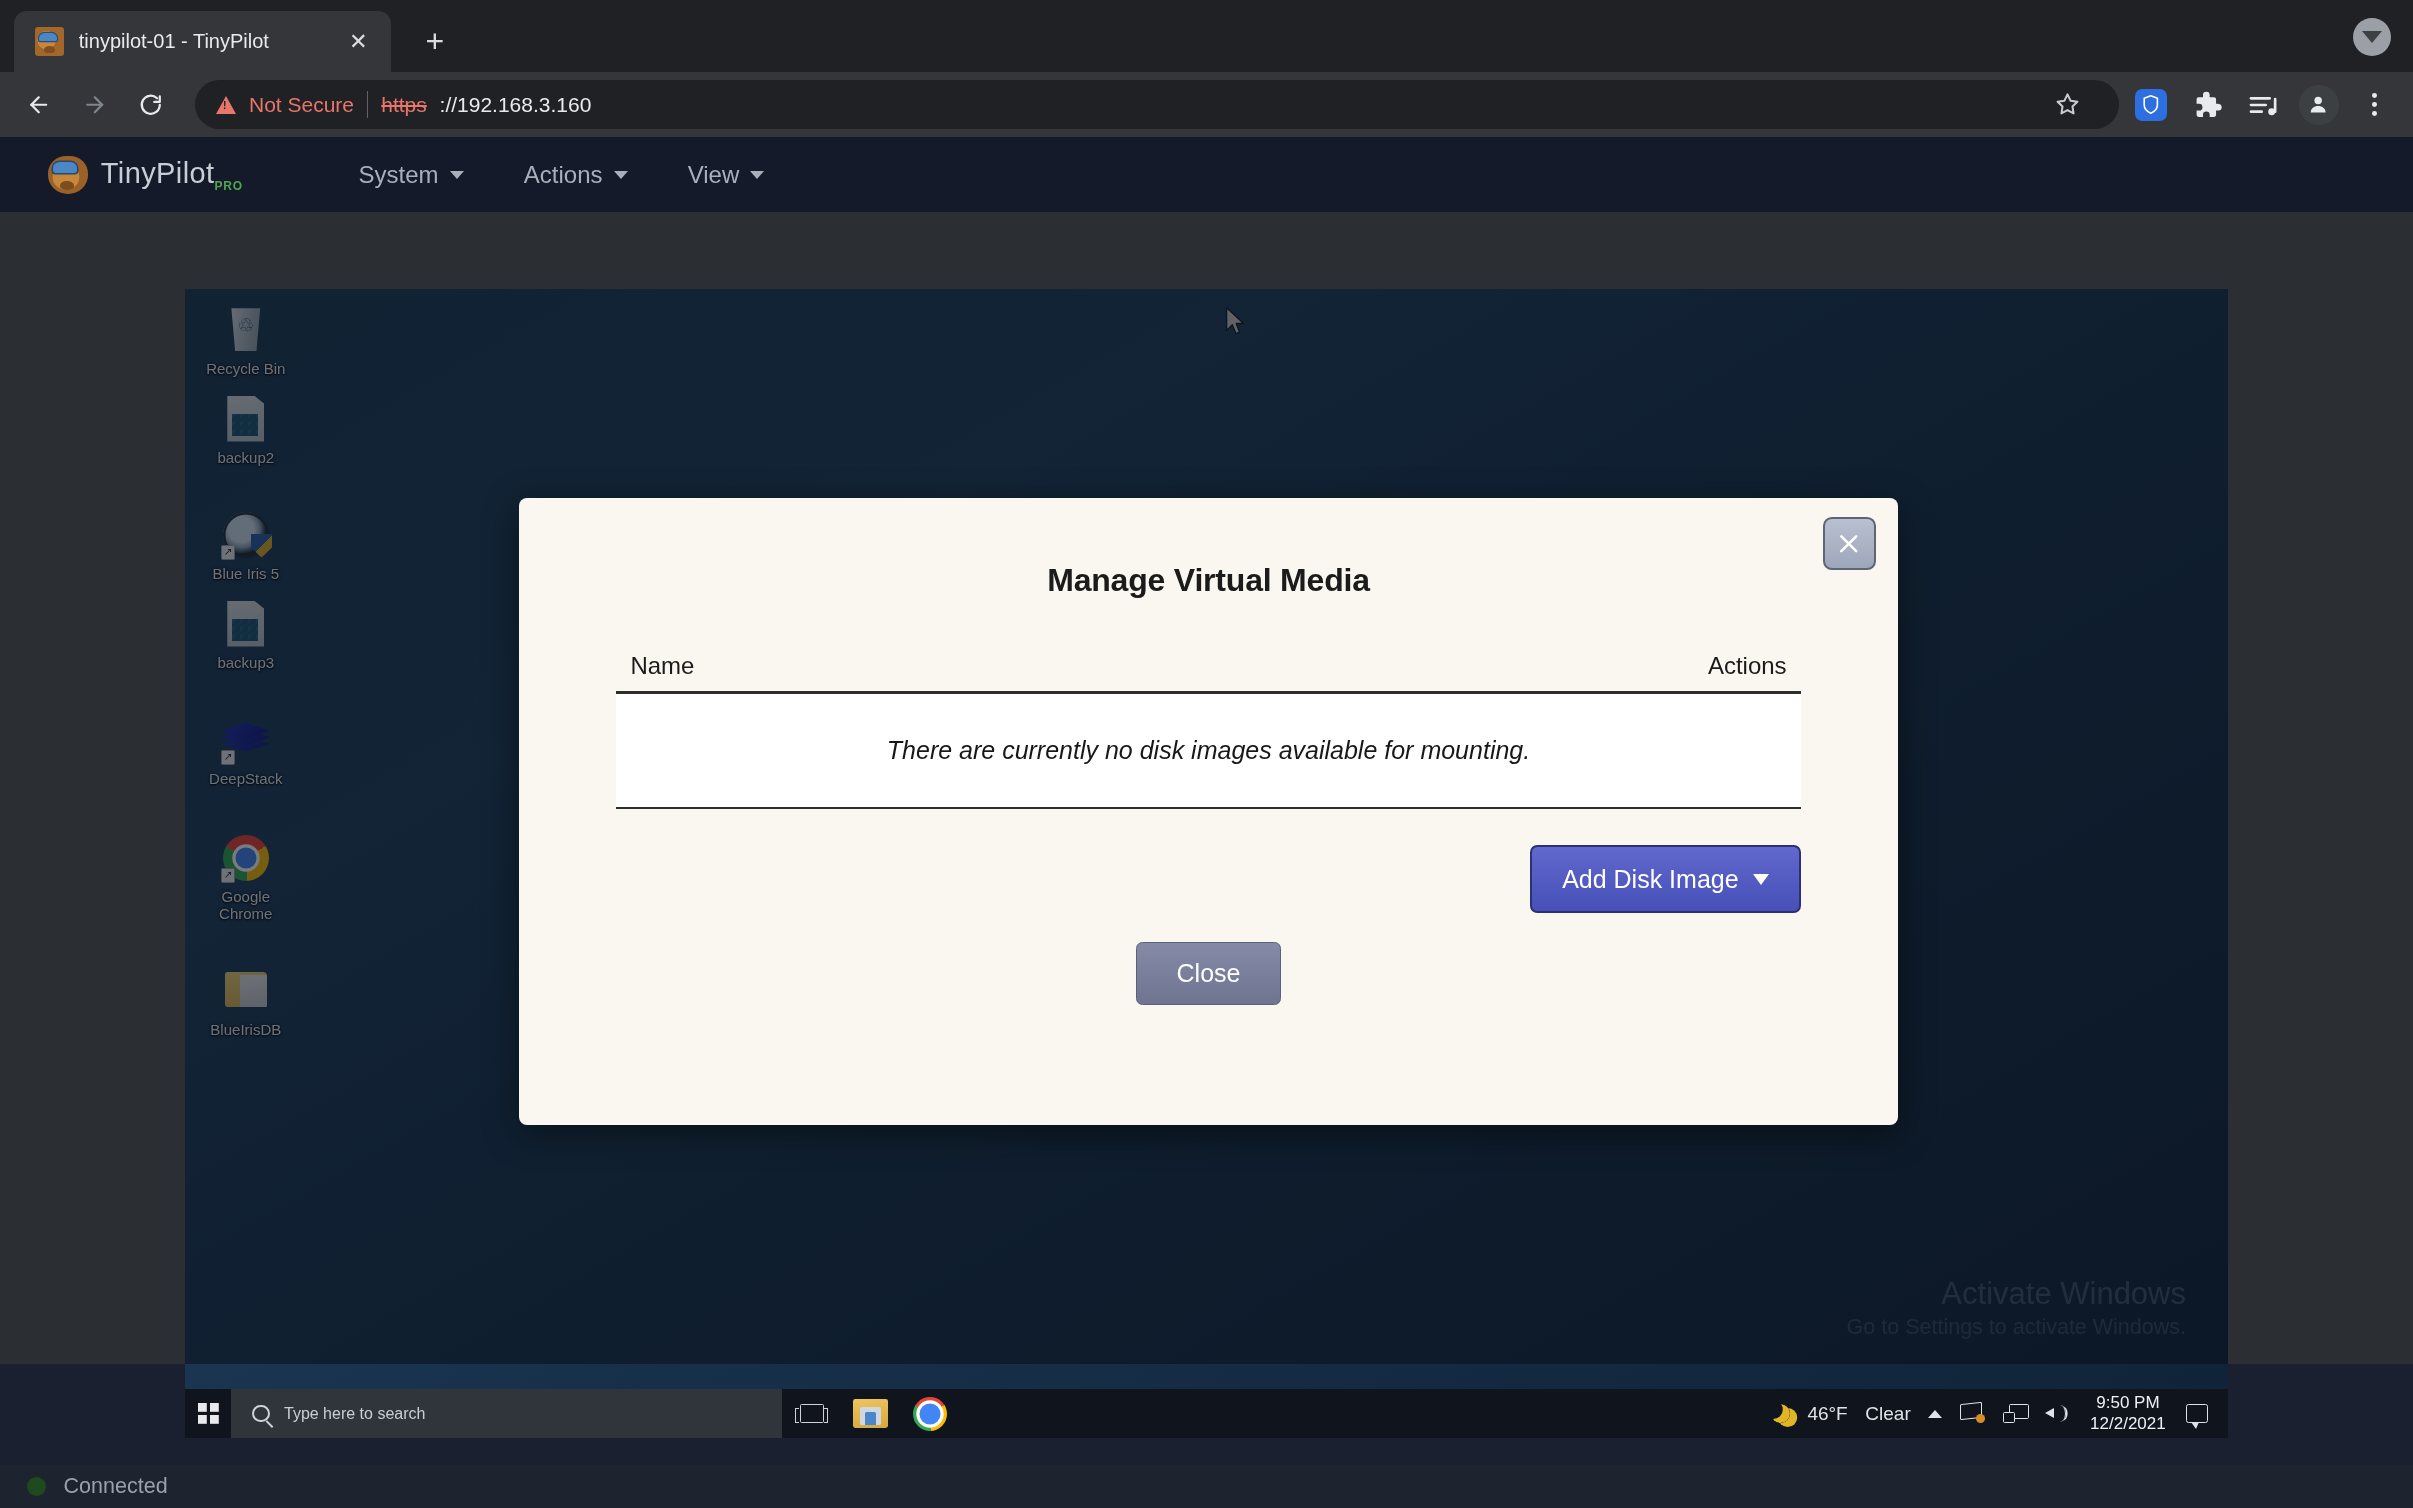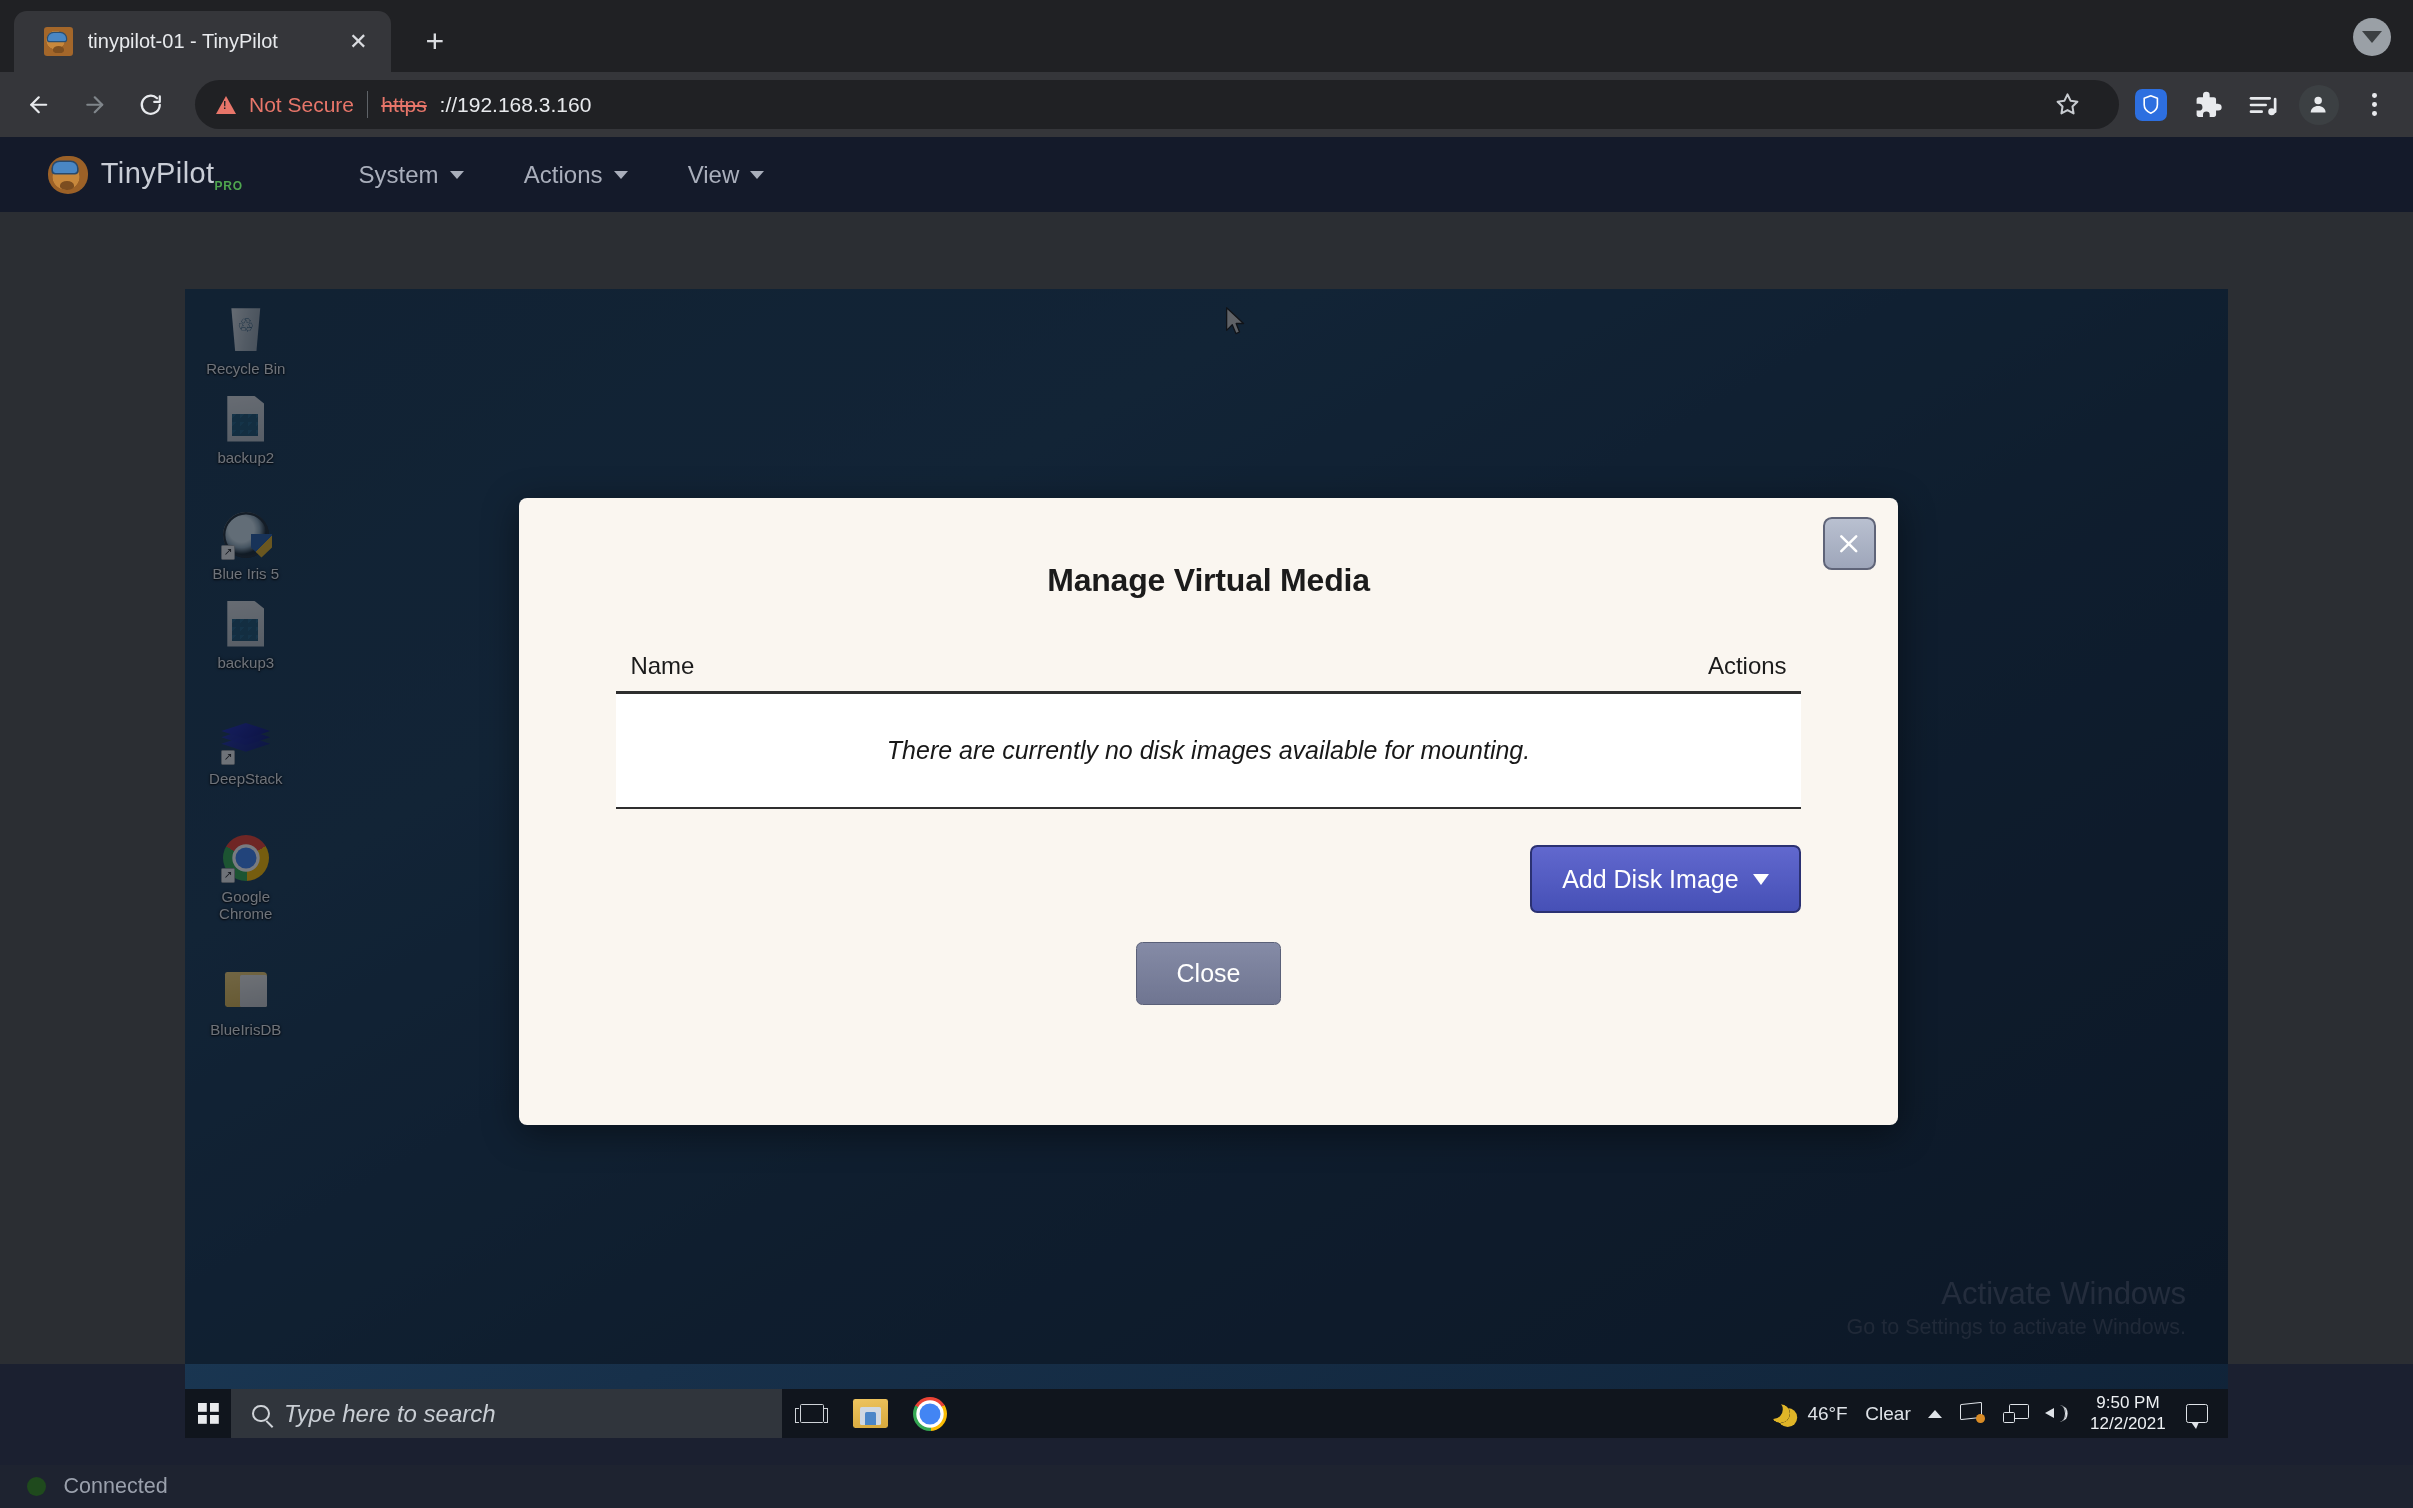--- a/index.html
+++ b/index.html
@@ -13,21 +13,21 @@
   
   .browser { width: 2413px; height: 1508px; position: relative; background: #202124; }
 
   .tabstrip {
     height: 72px; background: #202124; position: relative;
     display: flex; align-items: flex-end; padding-left: 14.4px;
   }
   .tab {
     width: 377px; height: 61px; background: #35363a;
     border-radius: 12.8px 12.8px 0 0;
-    display: flex; align-items: center; padding: 0 16px 0 30px;
+    display: flex; align-items: center; padding: 0 16px 0 21px;
     position: relative; gap: 14.4px;
   }
   .tab-favicon {
     width: 29px; height: 29px; border-radius: 3.2px;
     background: radial-gradient(circle at 40% 45%, #c8883c 0 38%, #a4672a 40% 100%);
     position: relative; flex-shrink: 0;
   }
   .tab-favicon::before {
     content:""; position:absolute; left:4px; top:5.6px; width:17.6px; height:8.8px;
     background:#4a87c4; border-radius: 5.6px 5.6px 1.6px 1.6px; box-shadow: 0 0 0 1.2px #2b4f72;
@@ -246,21 +246,21 @@
       linear-gradient(#e8eaed,#e8eaed) 12px 12px/8.8px 8.8px no-repeat;
   }
   .win-search {
     width:551px;height:49px;background:#30353c;display:flex;align-items:center;
     padding-left:21px;gap:14.4px;
   }
   .win-search .mag {
     width:17.6px;height:17.6px;border:2px solid #cfd3d8;border-radius:50%;position:relative;flex-shrink:0;
   }
   .win-search .mag::after{content:"";position:absolute;right:-6.4px;bottom:-4.8px;width:8.8px;height:2px;background:#cfd3d8;transform:rotate(45deg);}
-  .win-search span{ color:#c9ced4; font-size:24px;font-style:italic; }
+  .win-search span{ color:#c9ced4; font-size:16px; }
   .tb-task { width:59px;height:49px;display:flex;align-items:center;justify-content:center; }
   .taskview{ width:24px;height:19px;border:1.6px solid #cfd3d8; border-radius:1.6px; position:relative;}
   .taskview::after{content:"";position:absolute;left:-5.6px;top:3.2px;width:3.2px;height:12.8px;border:1.6px solid #cfd3d8;border-right:0;}
   .taskview::before{content:"";position:absolute;right:-5.6px;top:3.2px;width:3.2px;height:12.8px;border:1.6px solid #cfd3d8;border-left:0;}
   .tb-explorer{ width:35px;height:29px;background:linear-gradient(170deg,#eec45f,#d6a83c);border-radius:2.4px;position:relative;}
   .tb-explorer::after{content:"";position:absolute;left:7.2px;top:8px;width:21px;height:17.6px;background:#cfd8e2;border-radius:1.6px;}
   .tb-explorer::before{content:"";position:absolute;left:12px;top:12.8px;width:11.2px;height:12.8px;background:#4a86c8;border-radius:1.6px 1.6px 0 0;z-index:2;}
   .tray { margin-left:auto; display:flex; align-items:center; gap:0; padding-right:11.2px; }
   .tray-item{ display:flex;align-items:center;justify-content:center;height:49px;padding:0 8.8px; }
   .moon { width:19px;height:19px;border-radius:50%;box-shadow: 7.2px 4px 0 0 #e0b528; background:transparent; overflow:hidden; position:relative;}

